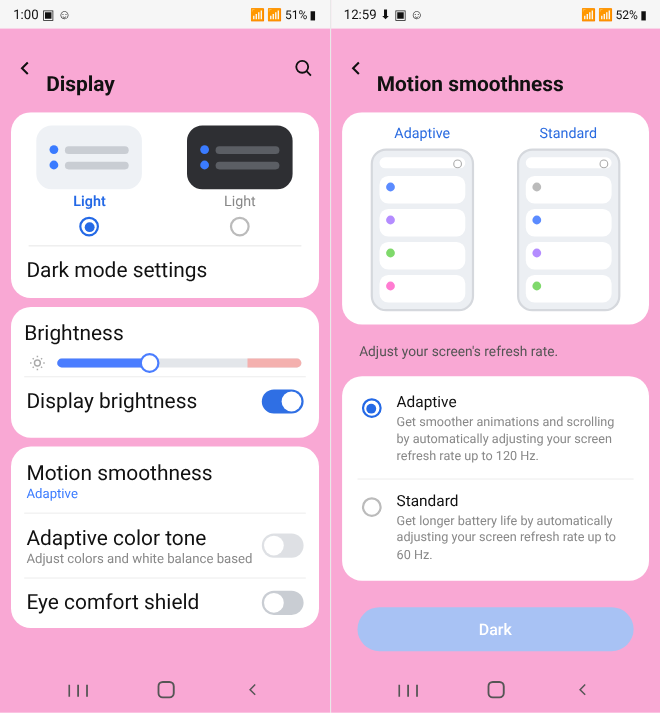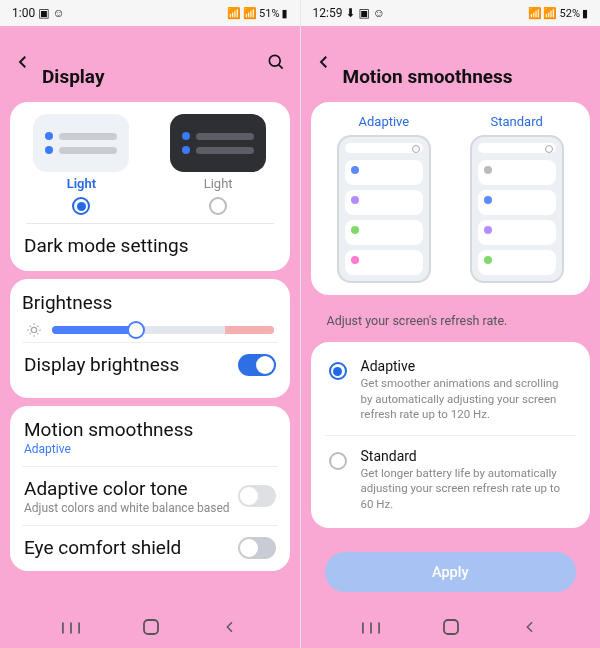--- a/index.html
+++ b/index.html
@@ -274,21 +274,21 @@
             <span class="radio"></span>
           </div>
         <div class="opt-text">
           <div class="t">Standard</div>
           <div class="d">Get longer battery life by automatically adjusting your screen refresh rate up to 60 Hz.</div>
         </div>
       </div>
     </div>
 
     <div class="apply-btn">
-        <span>Apply</span>
+        <span>Dark</span>
       </div>
   </div>
 
   <div class="navbar">
     <span><svg width="18" height="14" viewBox="0 0 20 14" stroke="#555" stroke-width="1.8">
           <path d="M1 1v12M10 1v12M19 1v12"></path>
         </svg></span>
     <span><svg width="16" height="16" viewBox="0 0 16 16" fill="none" stroke="#555" stroke-width="1.8">
           <rect x="1" y="1" width="14" height="14" rx="4"></rect>
         </svg></span>

